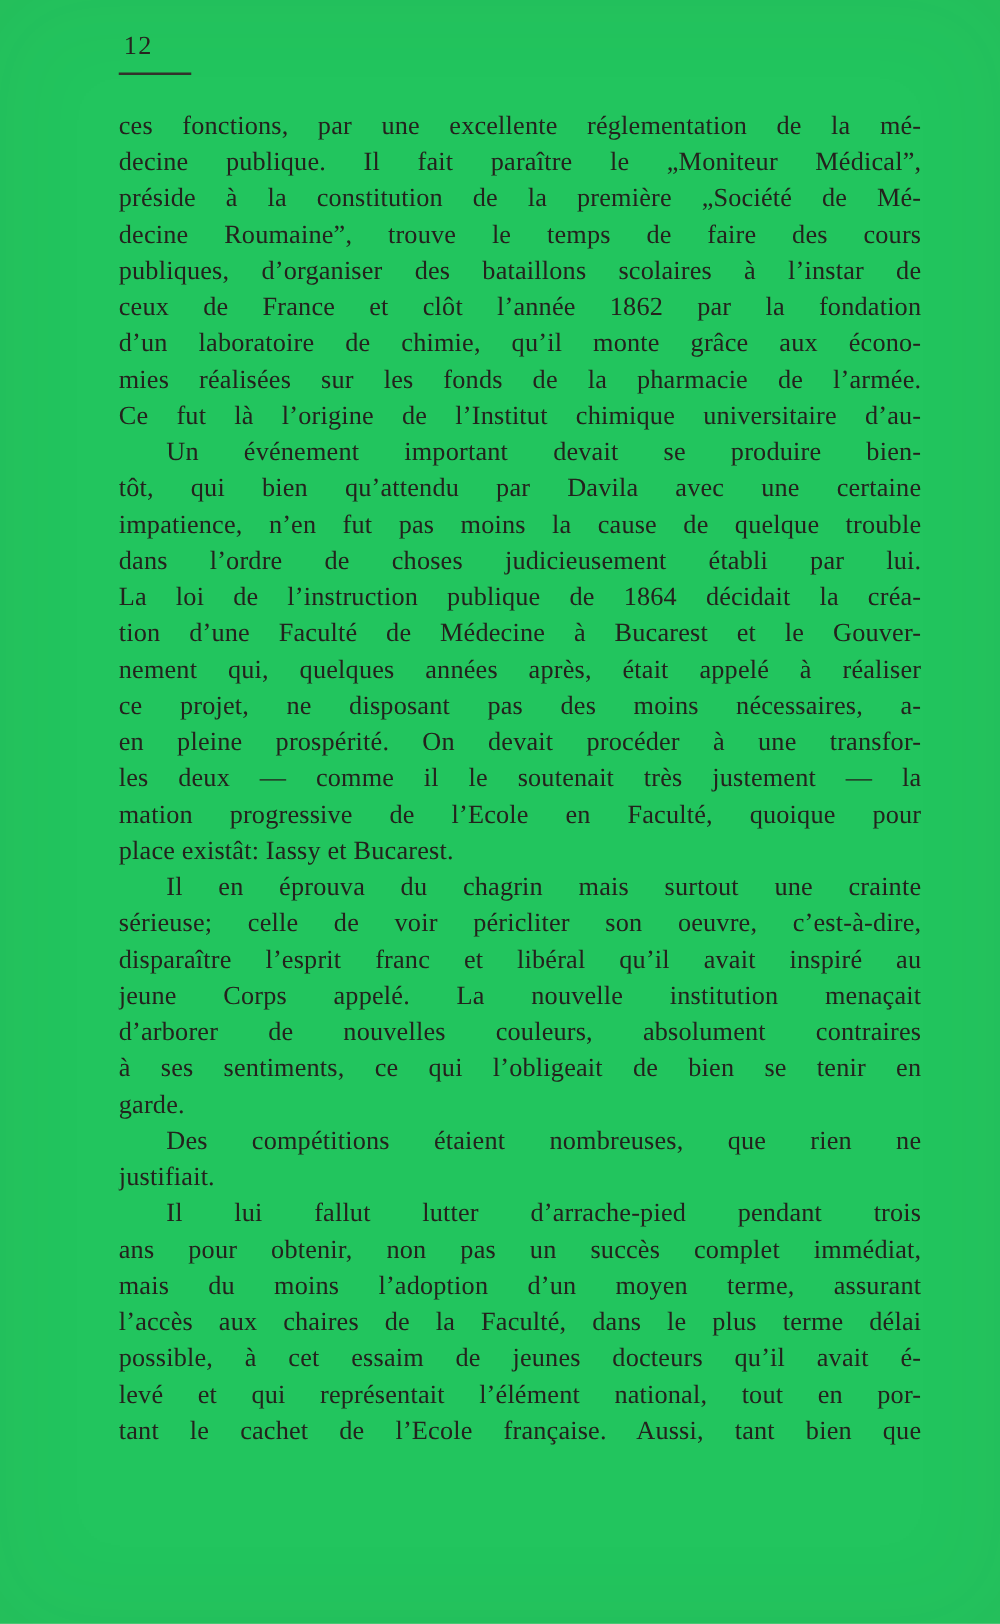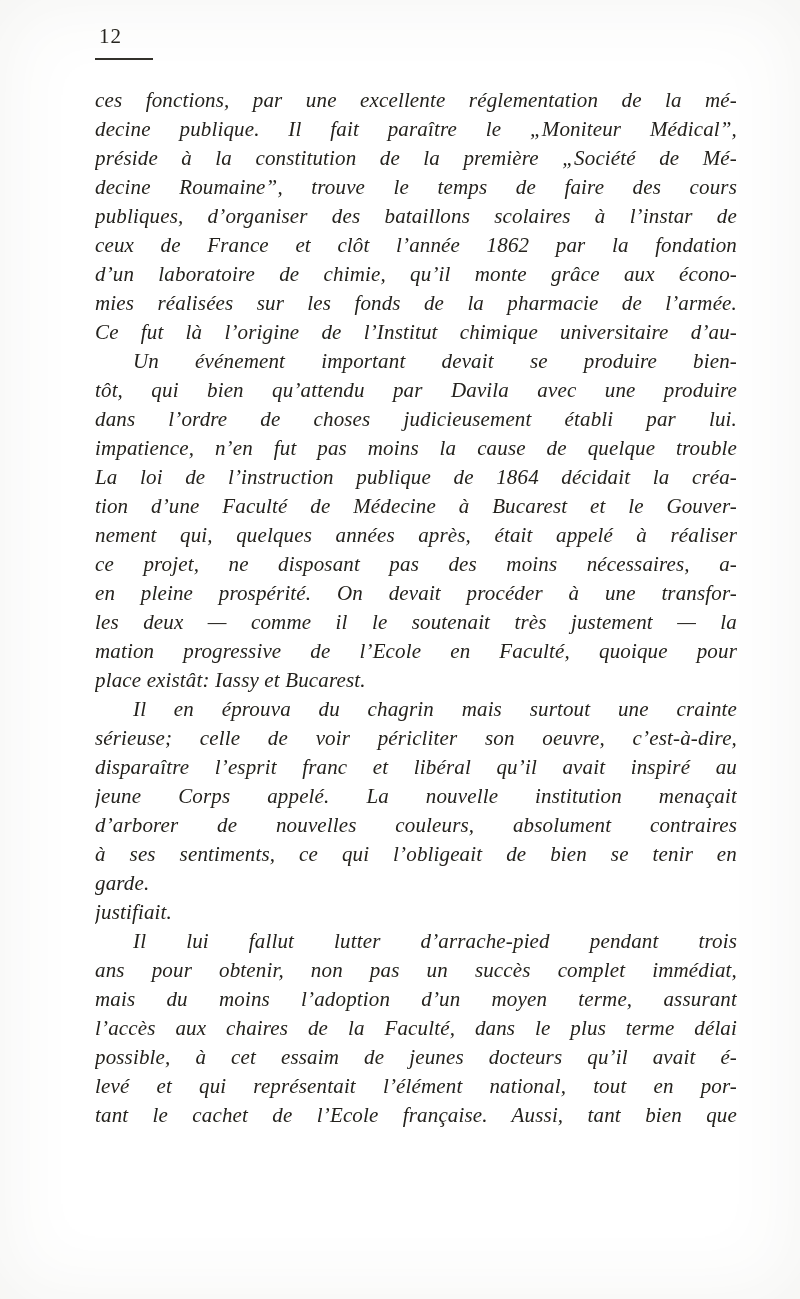--- a/index.html
+++ b/index.html
@@ -9,21 +9,21 @@
   body {
     width: 800px;
     height: 1299px;
     background: #efede7;
     font-family: "Liberation Serif", serif;
   }
   .page {
     position: relative;
     width: 800px;
     height: 1299px;
-    background: #ffffff;
+    background: #22c55e;
     box-shadow: inset 0 0 80px rgba(90,80,60,0.07);
     overflow: hidden;
   }
   .page-number {
     position: absolute;
     left: 99px;
     top: 24px;
     font-size: 21px;
     letter-spacing: 1px;
     color: #26241f;
@@ -39,21 +39,20 @@
   .page-text {
     position: absolute;
     left: 95px;
     top: 86px;
     width: 642px;
     overflow: hidden;
   }
   .paragraph {
     margin: 0;
     padding: 0;
-    font-style: italic;
   }
   .line {
     font-family: "Liberation Serif", serif;
     font-size: 21px;
     line-height: 29px;
     color: #24221d;
     text-align: justify;
     text-align-last: justify;
     letter-spacing: 0.15px;
   }
@@ -77,42 +76,43 @@
         <div class="line">préside à la constitution de la première „Société de Mé-</div>
         <div class="line">decine Roumaine”, trouve le temps de faire des cours</div>
         <div class="line">publiques, d’organiser des bataillons scolaires à l’instar de</div>
         <div class="line">ceux de France et clôt l’année 1862 par la fondation</div>
         <div class="line">d’un laboratoire de chimie, qu’il monte grâce aux écono-</div>
         <div class="line">mies réalisées sur les fonds de la pharmacie de l’armée.</div>
         <div class="line">Ce fut là l’origine de l’Institut chimique universitaire d’au-</div>
       </div>
       <div class="paragraph">
         <div class="line first-indent">Un événement important devait se produire bien-</div>
-        <div class="line">tôt, qui bien qu’attendu par Davila avec une produire</div>
+        <div class="line">tôt, qui bien qu’attendu par Davila avec une certaine</div>
+        <div class="line">impatience, n’en fut pas moins la cause de quelque trouble</div>
         <div class="line">dans l’ordre de choses judicieusement établi par lui.</div>
-        <div class="line">impatience, n’en fut pas moins la cause de quelque trouble</div>
         <div class="line">La loi de l’instruction publique de 1864 décidait la créa-</div>
         <div class="line">tion d’une Faculté de Médecine à Bucarest et le Gouver-</div>
         <div class="line">nement qui, quelques années après, était appelé à réaliser</div>
         <div class="line">ce projet, ne disposant pas des moins nécessaires, a-</div>
         <div class="line">en pleine prospérité. On devait procéder à une transfor-</div>
         <div class="line">les deux — comme il le soutenait très justement — la</div>
         <div class="line">mation progressive de l’Ecole en Faculté, quoique pour</div>
         <div class="line ragged">place existât: Iassy et Bucarest.</div>
       </div>
       <div class="paragraph">
         <div class="line first-indent">Il en éprouva du chagrin mais surtout une crainte</div>
         <div class="line">sérieuse; celle de voir péricliter son oeuvre, c’est-à-dire,</div>
         <div class="line">disparaître l’esprit franc et libéral qu’il avait inspiré au</div>
         <div class="line">jeune Corps appelé. La nouvelle institution menaçait</div>
         <div class="line">d’arborer de nouvelles couleurs, absolument contraires</div>
         <div class="line">à ses sentiments, ce qui l’obligeait de bien se tenir en</div>
         <div class="line ragged">garde.</div>
       </div>
       <div class="paragraph">
+        <div class="line first-indent">Des compétitions étaient nombreuses, que rien ne</div>
         <div class="line ragged">justifiait.</div>
       </div>
       <div class="paragraph">
         <div class="line first-indent">Il lui fallut lutter d’arrache-pied pendant trois</div>
         <div class="line">ans pour obtenir, non pas un succès complet immédiat,</div>
         <div class="line">mais du moins l’adoption d’un moyen terme, assurant</div>
         <div class="line">l’accès aux chaires de la Faculté, dans le plus terme délai</div>
         <div class="line">possible, à cet essaim de jeunes docteurs qu’il avait é-</div>
         <div class="line">levé et qui représentait l’élément national, tout en por-</div>
         <div class="line">tant le cachet de l’Ecole française. Aussi, tant bien que</div>

